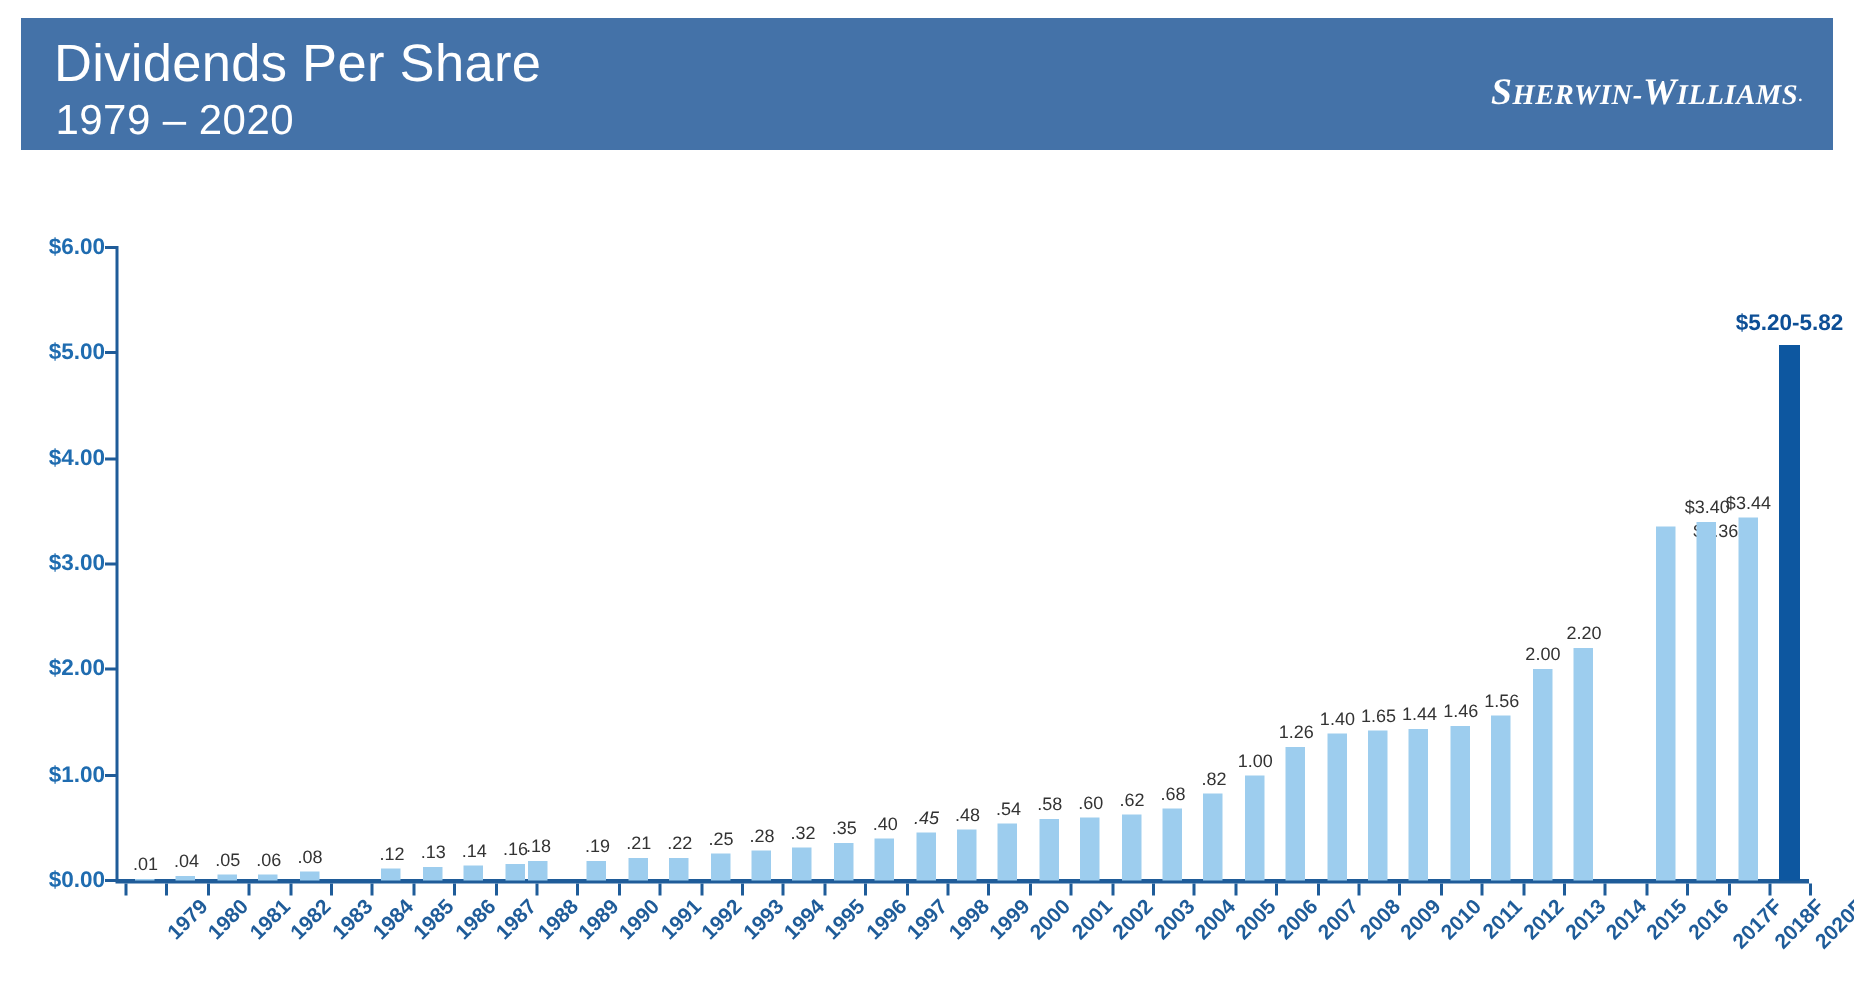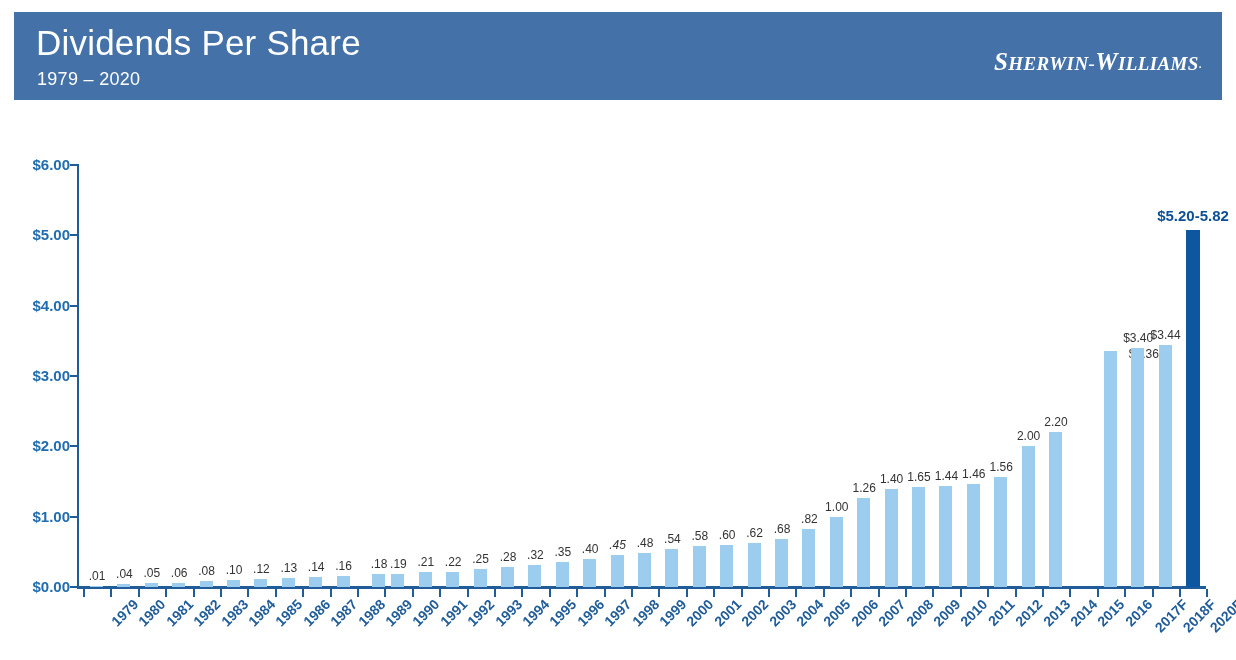--- a/index.html
+++ b/index.html
@@ -16,21 +16,21 @@
     position:absolute;left:14px;top:12px;width:1208px;height:88px;
     background:#4472a8;
   }
   .banner-title{
     position:absolute;left:22px;top:11px;
     font-size:35px;line-height:40px;font-weight:400;color:#ffffff;
     letter-spacing:.2px;white-space:nowrap;
   }
   .banner-sub{
     position:absolute;left:23px;top:55px;
-    font-size:18px;line-height:25px;font-weight:400;color:#ffffff;
+    font-size:28px;line-height:25px;font-weight:400;color:#ffffff;
     letter-spacing:.3px;white-space:nowrap;
   }
   .logo{
     position:absolute;right:20px;top:36px;
     color:#ffffff;white-space:nowrap;
     font-weight:bold;font-style:italic;
     font-size:19px;letter-spacing:.4px;
     font-family:"Liberation Serif", serif;
   }
   .logo .lg-cap{font-size:25px;}
@@ -136,41 +136,37 @@
         <div class="vlabel" style="bottom: 6.51667px;">.05</div>
       </div>
       <div class="bar-wrap" style="left: 88.2px;">
         <div class="bar" style="height: 4.22px; left: 6px;"></div>
         <div class="vlabel" style="bottom: 7.22px;">.06</div>
       </div>
       <div class="bar-wrap" style="left: 115.6px;">
         <div class="bar" style="height: 5.62667px; left: 6px;"></div>
         <div class="vlabel" style="bottom: 8.62667px;">.08</div>
       </div>
-      <div class="bar-wrap" style="left: 143px;">
-        <div class="bar" style="height: 7.03333px; left: 6px;"></div>
-        <div class="vlabel" style="bottom: 10.0333px;">.10</div>
-      </div>
       <div class="bar-wrap" style="left: 170.4px;">
         <div class="bar" style="height: 8.44px; left: 6px;"></div>
         <div class="vlabel" style="bottom: 11.44px;">.12</div>
       </div>
       <div class="bar-wrap" style="left: 197.8px;">
         <div class="bar" style="height: 9.14333px; left: 6px;"></div>
         <div class="vlabel" style="bottom: 12.1433px;">.13</div>
       </div>
       <div class="bar-wrap" style="left: 225.2px;">
         <div class="bar" style="height: 9.84667px; left: 6px;"></div>
         <div class="vlabel" style="bottom: 12.8467px;">.14</div>
       </div>
       <div class="bar-wrap" style="left: 252.6px; text-align: right;">
         <div class="bar" style="height: 11.2533px; left: 6px;"></div>
         <div class="vlabel" style="bottom: 14.2533px;">.16</div>
       </div>
-      <div class="bar-wrap" style="left: 288px; text-align: center;">
+      <div class="bar-wrap" style="left: 268px; text-align: center;">
         <div class="bar" style="height: 12.66px; left: 6px;"></div>
         <div class="vlabel" style="bottom: 15.66px;">.18</div>
       </div>
       <div class="bar-wrap" style="left: 307.4px;">
         <div class="bar" style="height: 13.3633px; left: 6px;"></div>
         <div class="vlabel" style="bottom: 16.3633px;">.19</div>
       </div>
       <div class="bar-wrap" style="left: 334.8px;">
         <div class="bar" style="height: 14.77px; left: 6px;"></div>
         <div class="vlabel" style="bottom: 17.77px;">.21</div>

